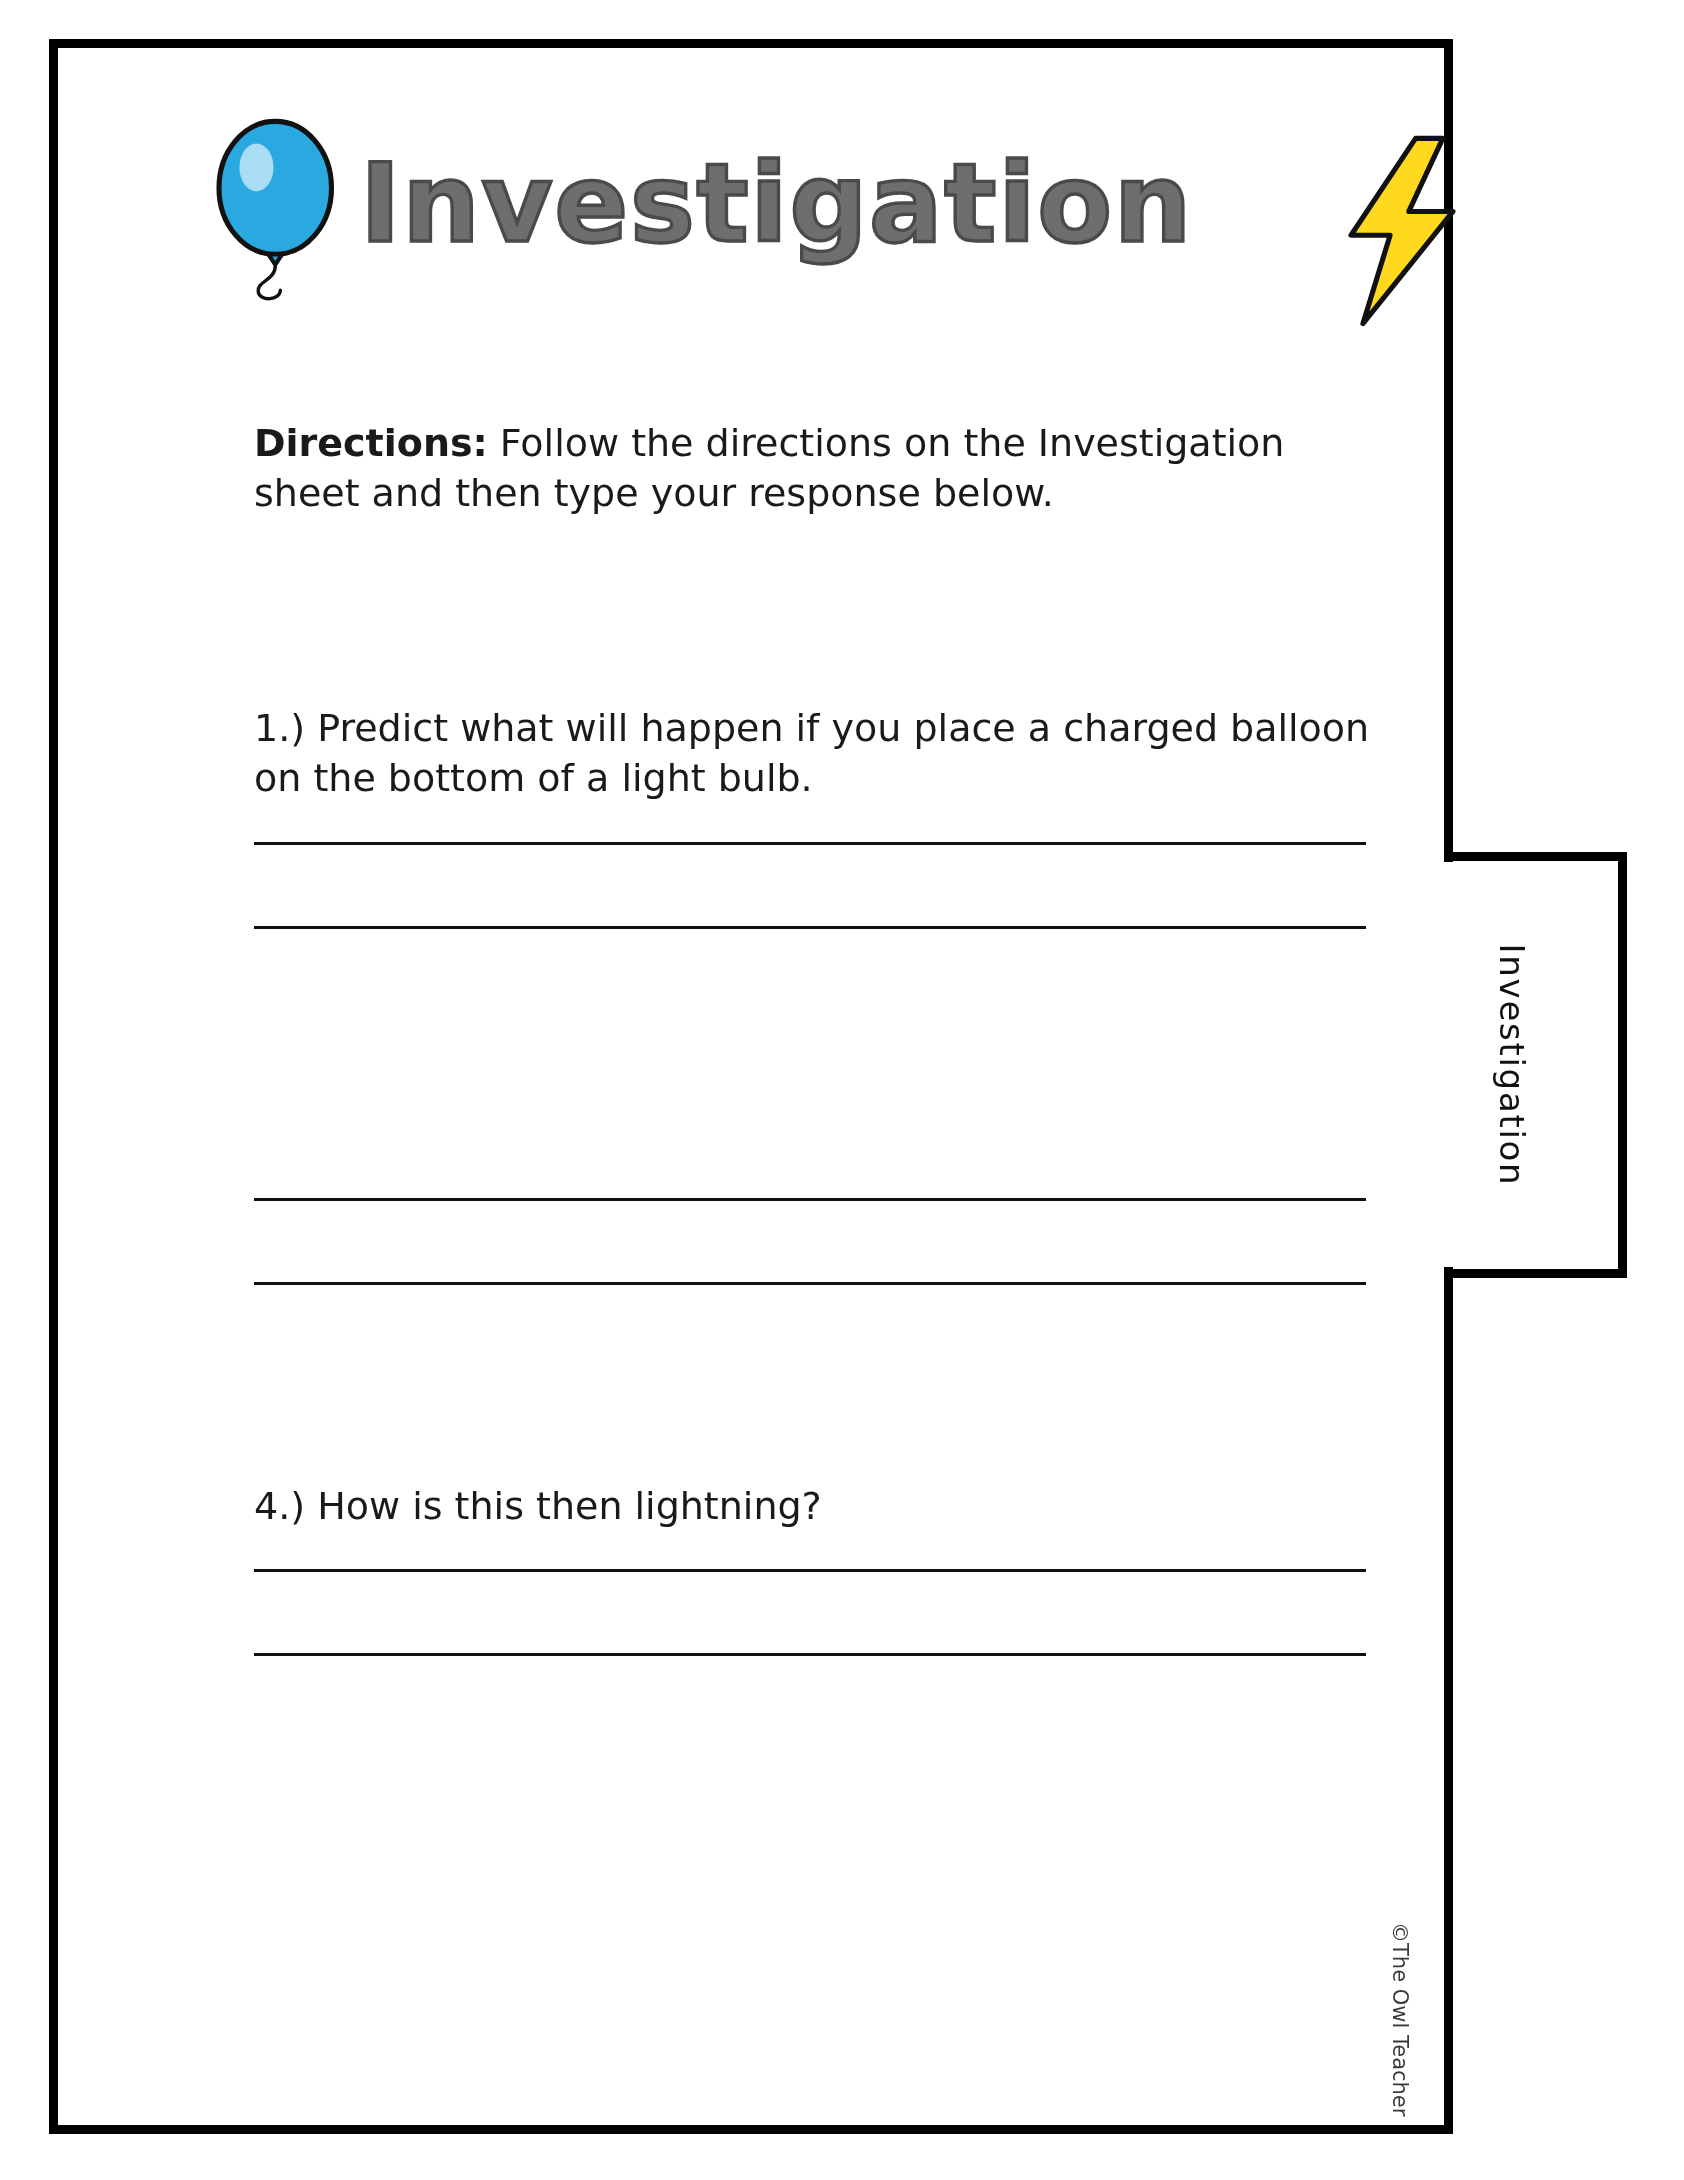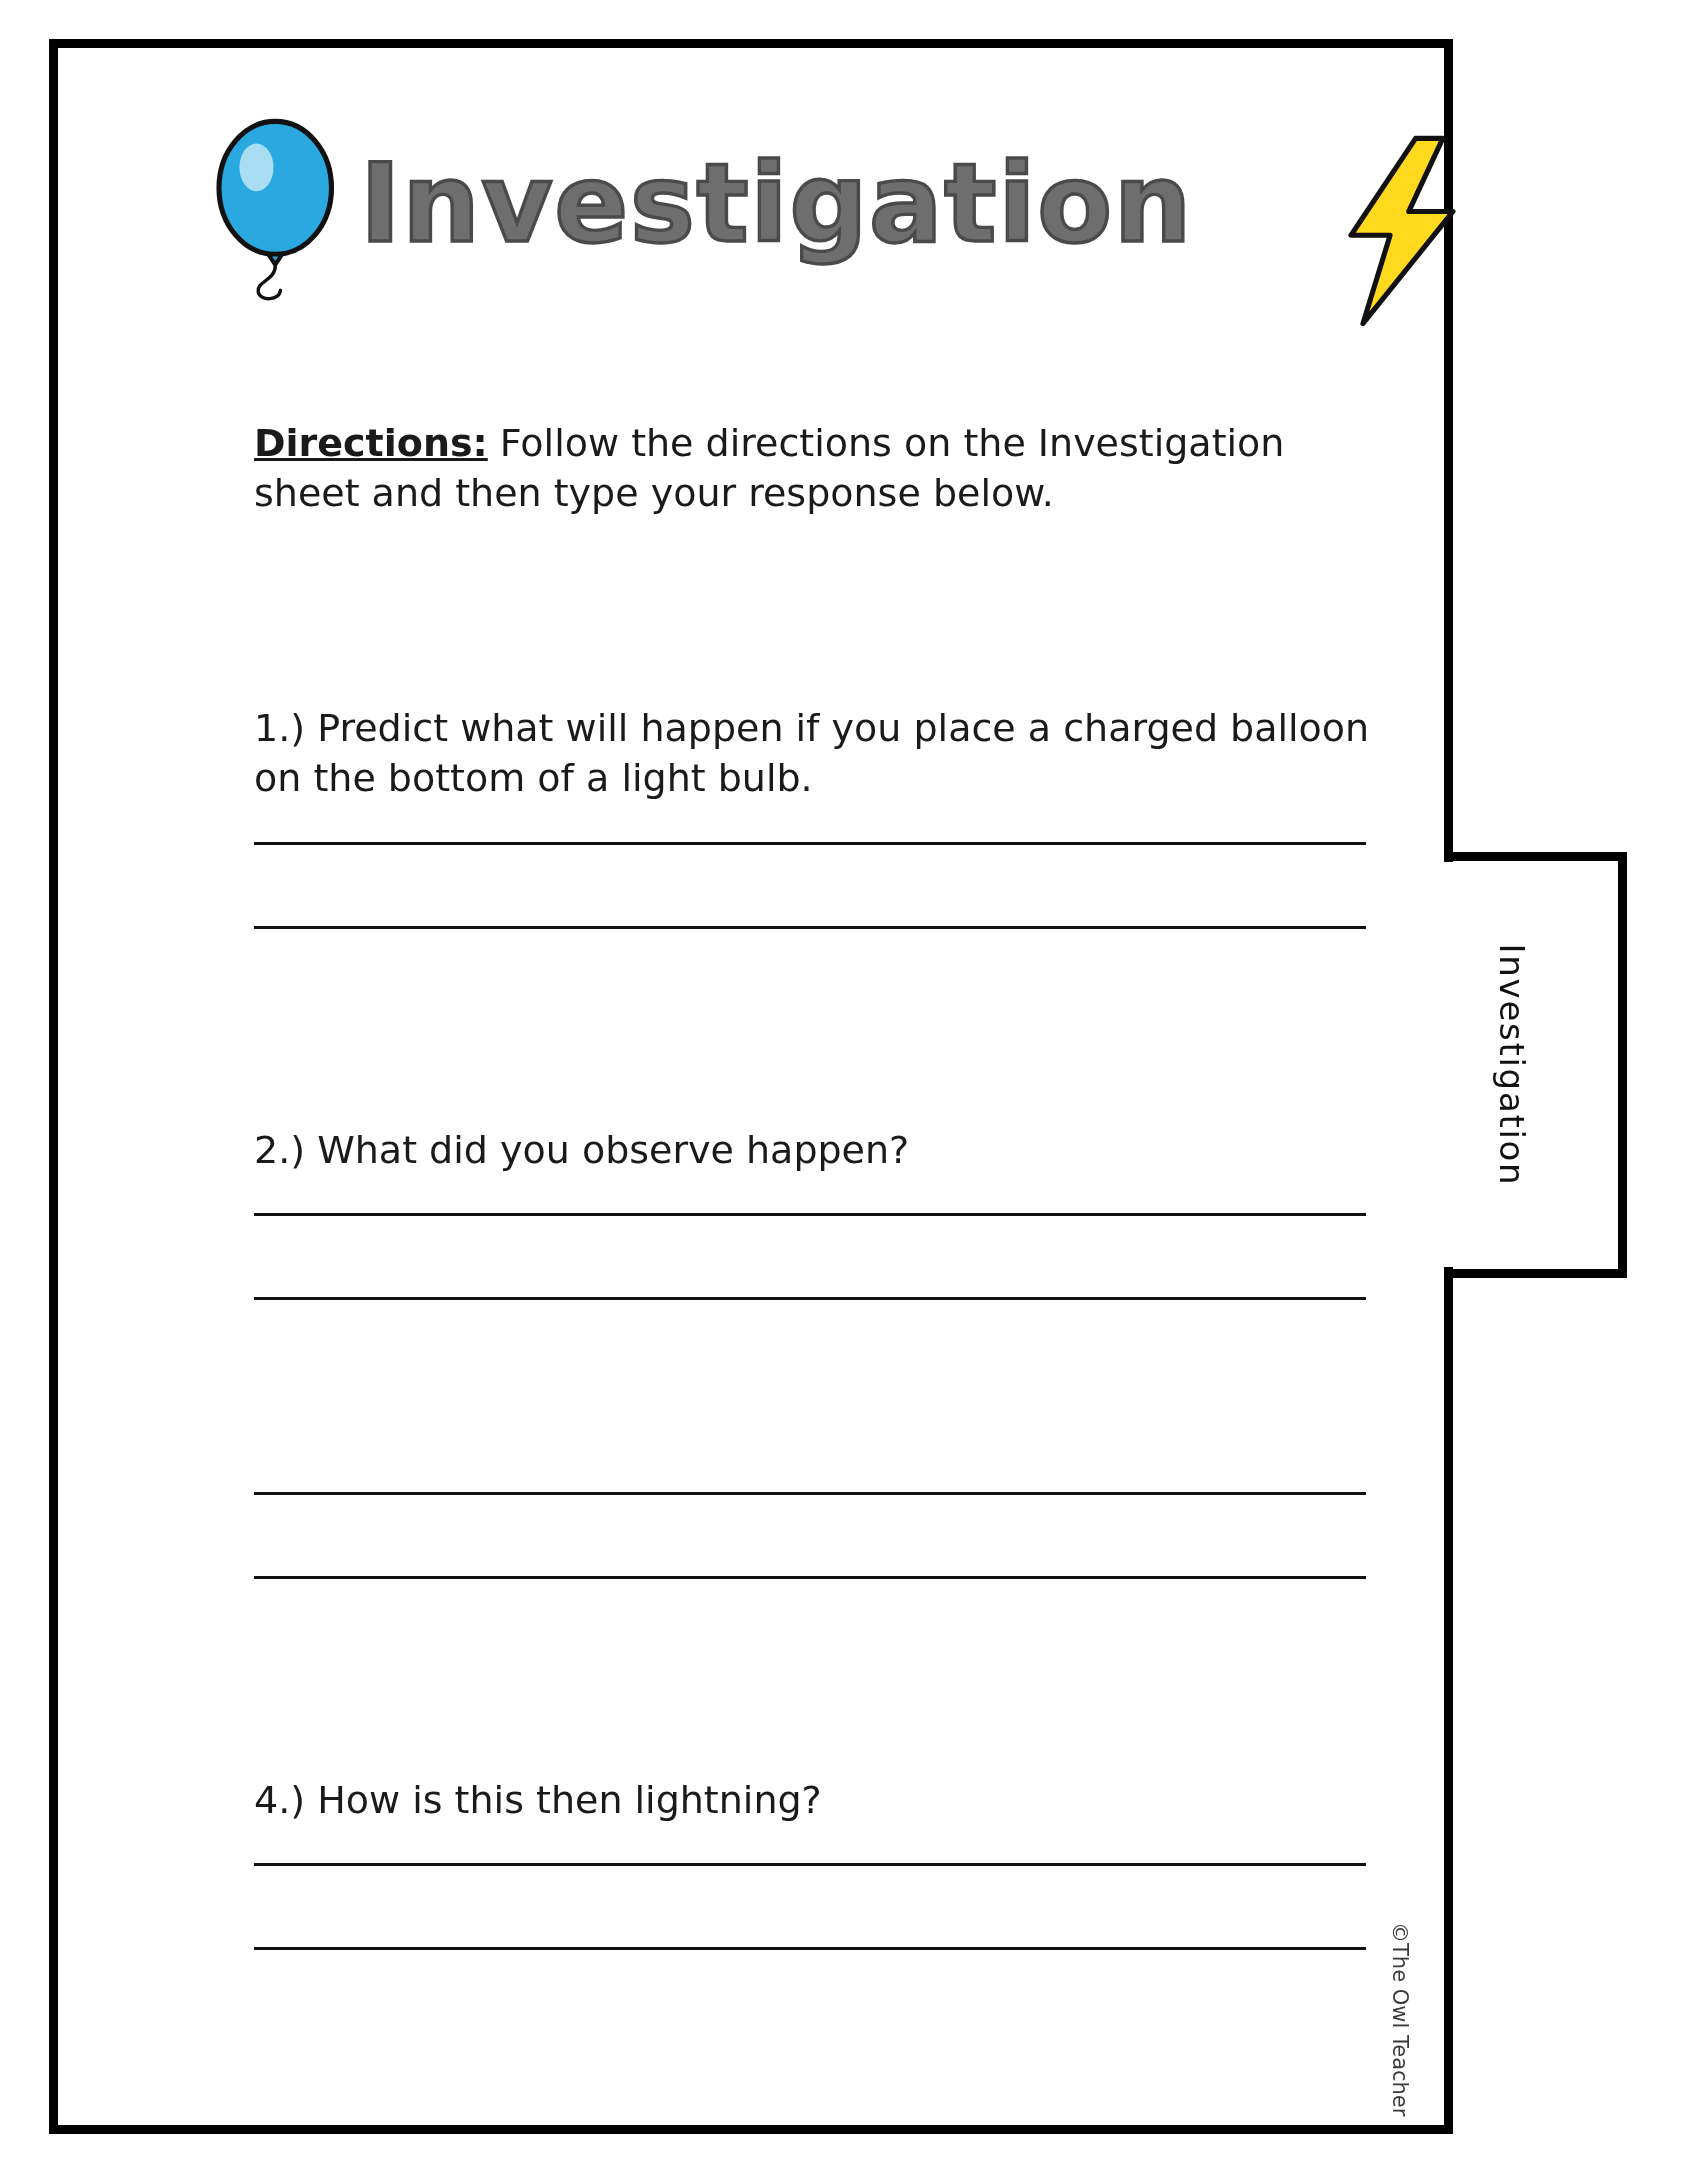--- a/index.html
+++ b/index.html
@@ -116,21 +116,20 @@
     width: 1124px;
   }
   .directions {
     font-size: 38px;
     line-height: 1.32;
     color: #1a1a1a;
     font-family: "DejaVu Sans", sans-serif;
   }
   .directions .lead {
     font-weight: bold;
-    text-decoration: underline;
   }
 
   .q-block {
     margin-top: 8px;
   }
   .question {
     font-size: 38px;
     line-height: 1.32;
     color: #1a1a1a;
     font-family: "DejaVu Sans", sans-serif;
@@ -207,30 +206,20 @@
           <span>Predict what will happen if you place a charged balloon on the bottom of a light bulb.</span>
         </p>
         <div class="answer-lines">
           <div class="rule"></div>
           <div class="rule"></div>
         </div>
       </div>
 
       <div class="gap-2"></div>
 
-      <div class="q-block">
-        <p class="question">
-          <span>2.)</span>
-          <span>What did you observe happen?</span>
-        </p>
-        <div class="answer-lines">
-          <div class="rule"></div>
-          <div class="rule"></div>
-        </div>
-      </div>
 
       <div class="gap-2"></div>
 
       <div class="q-block">
         <div class="answer-lines">
           <div class="rule"></div>
           <div class="rule"></div>
         </div>
       </div>
 

